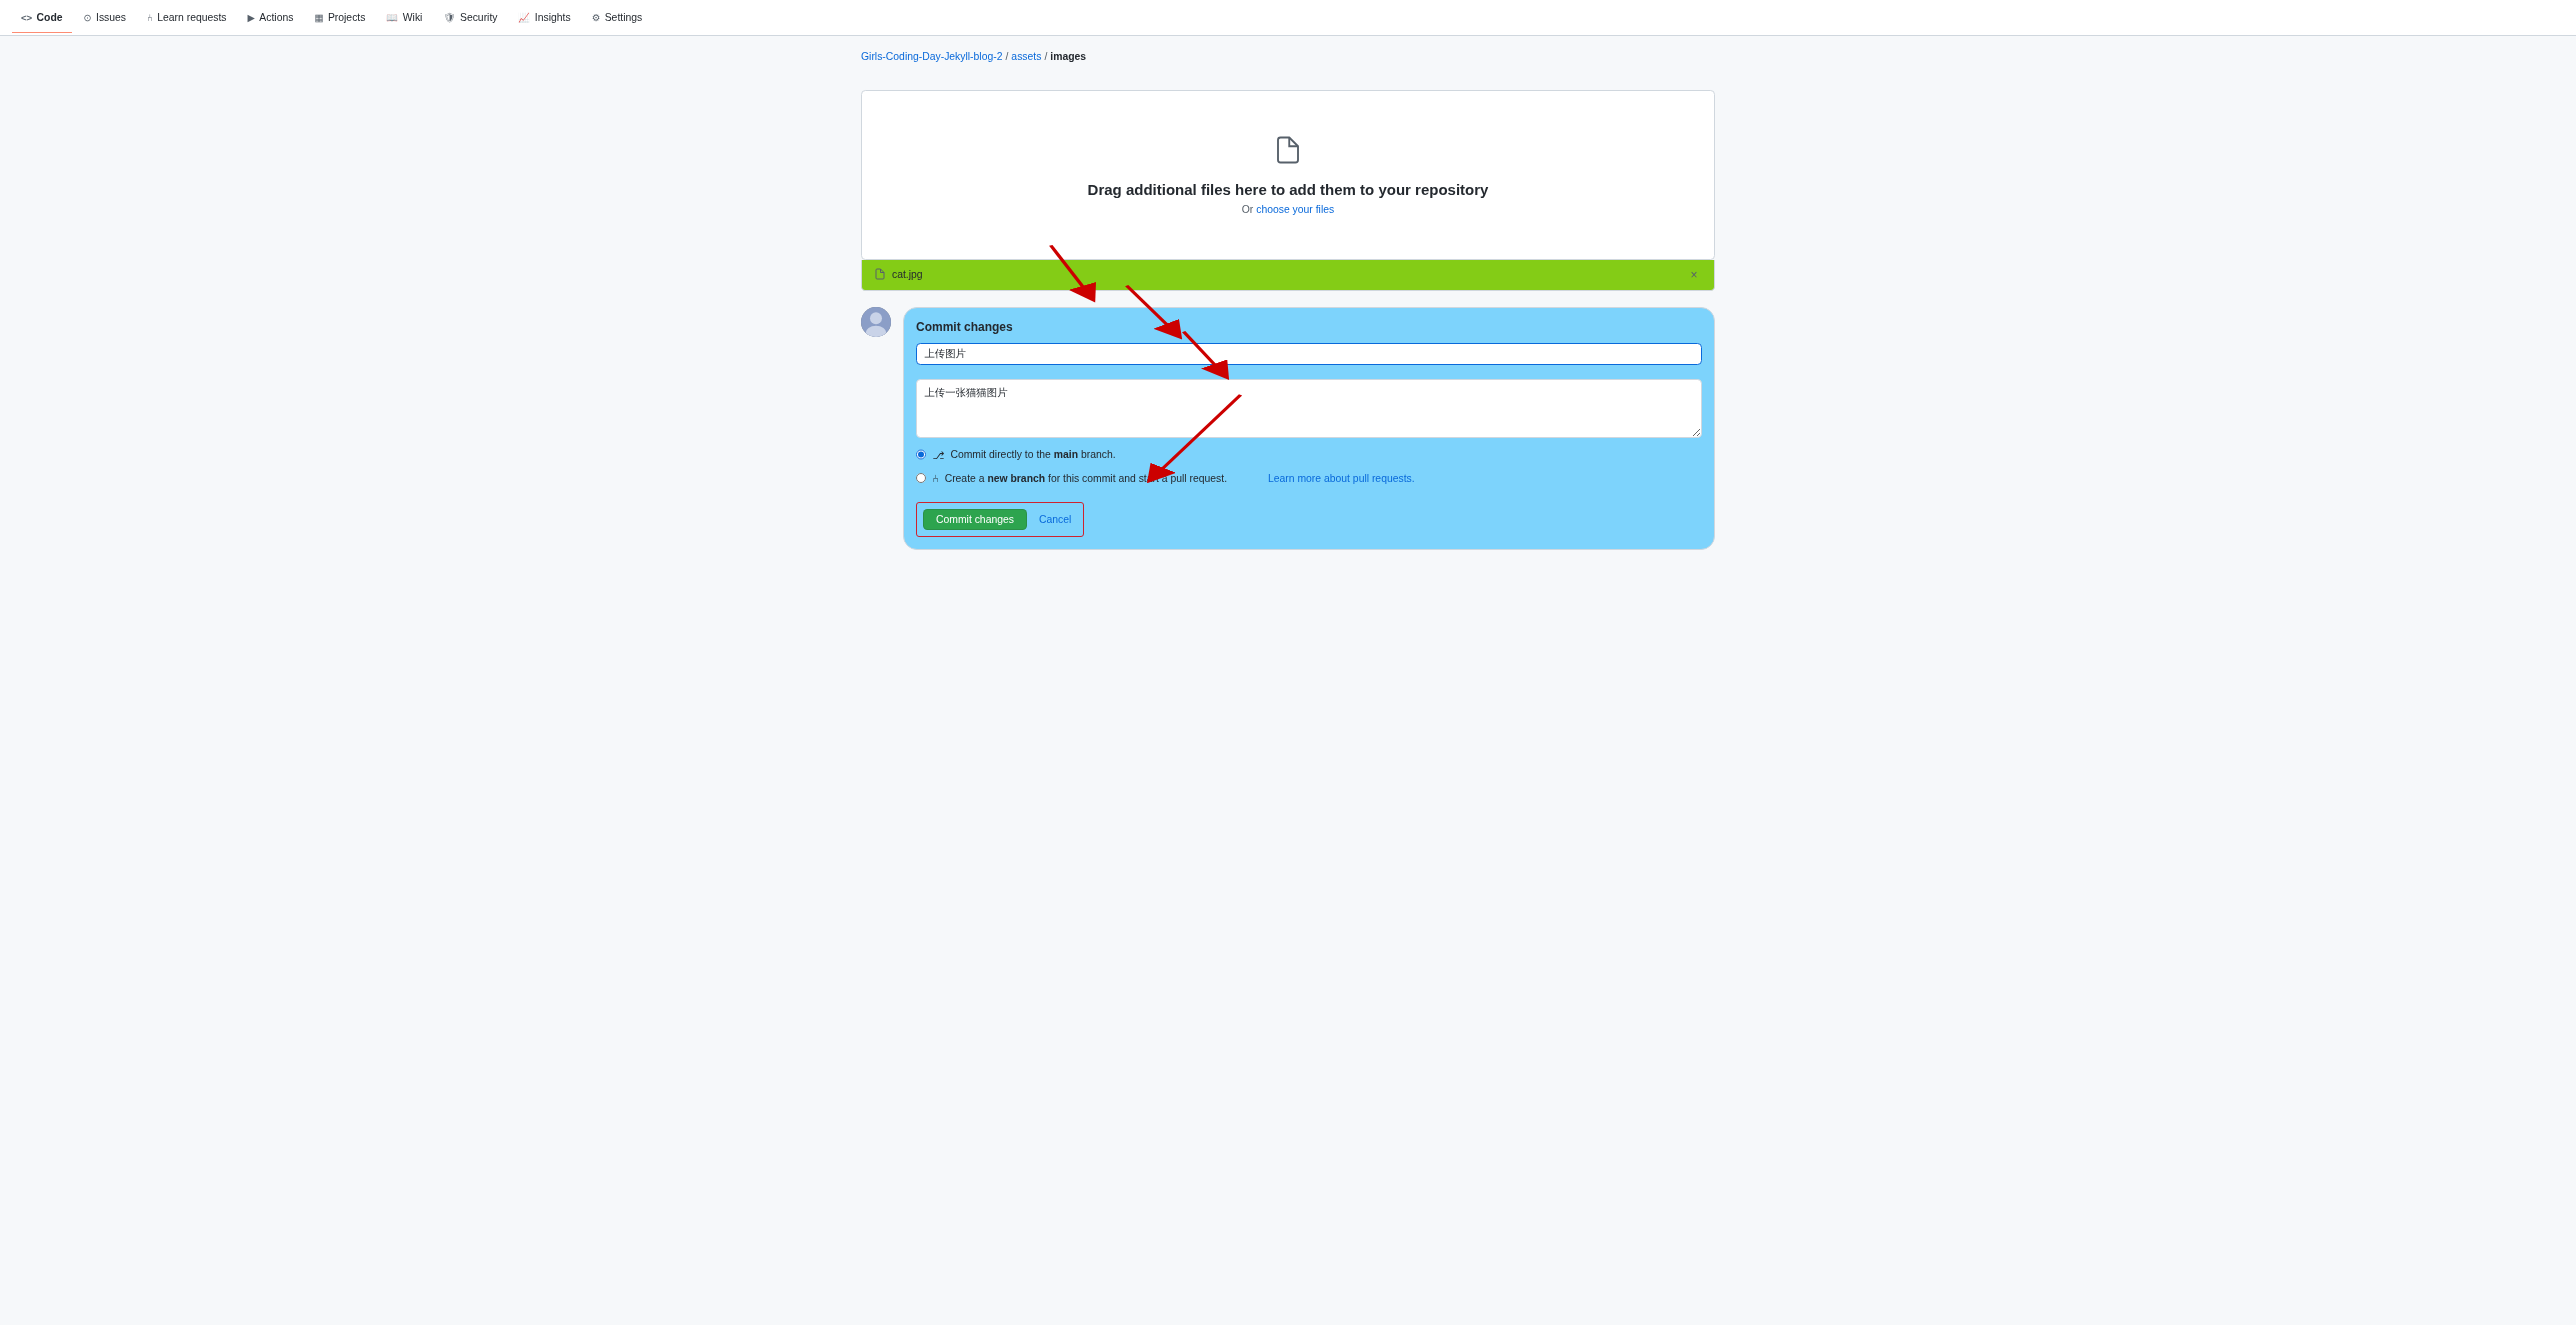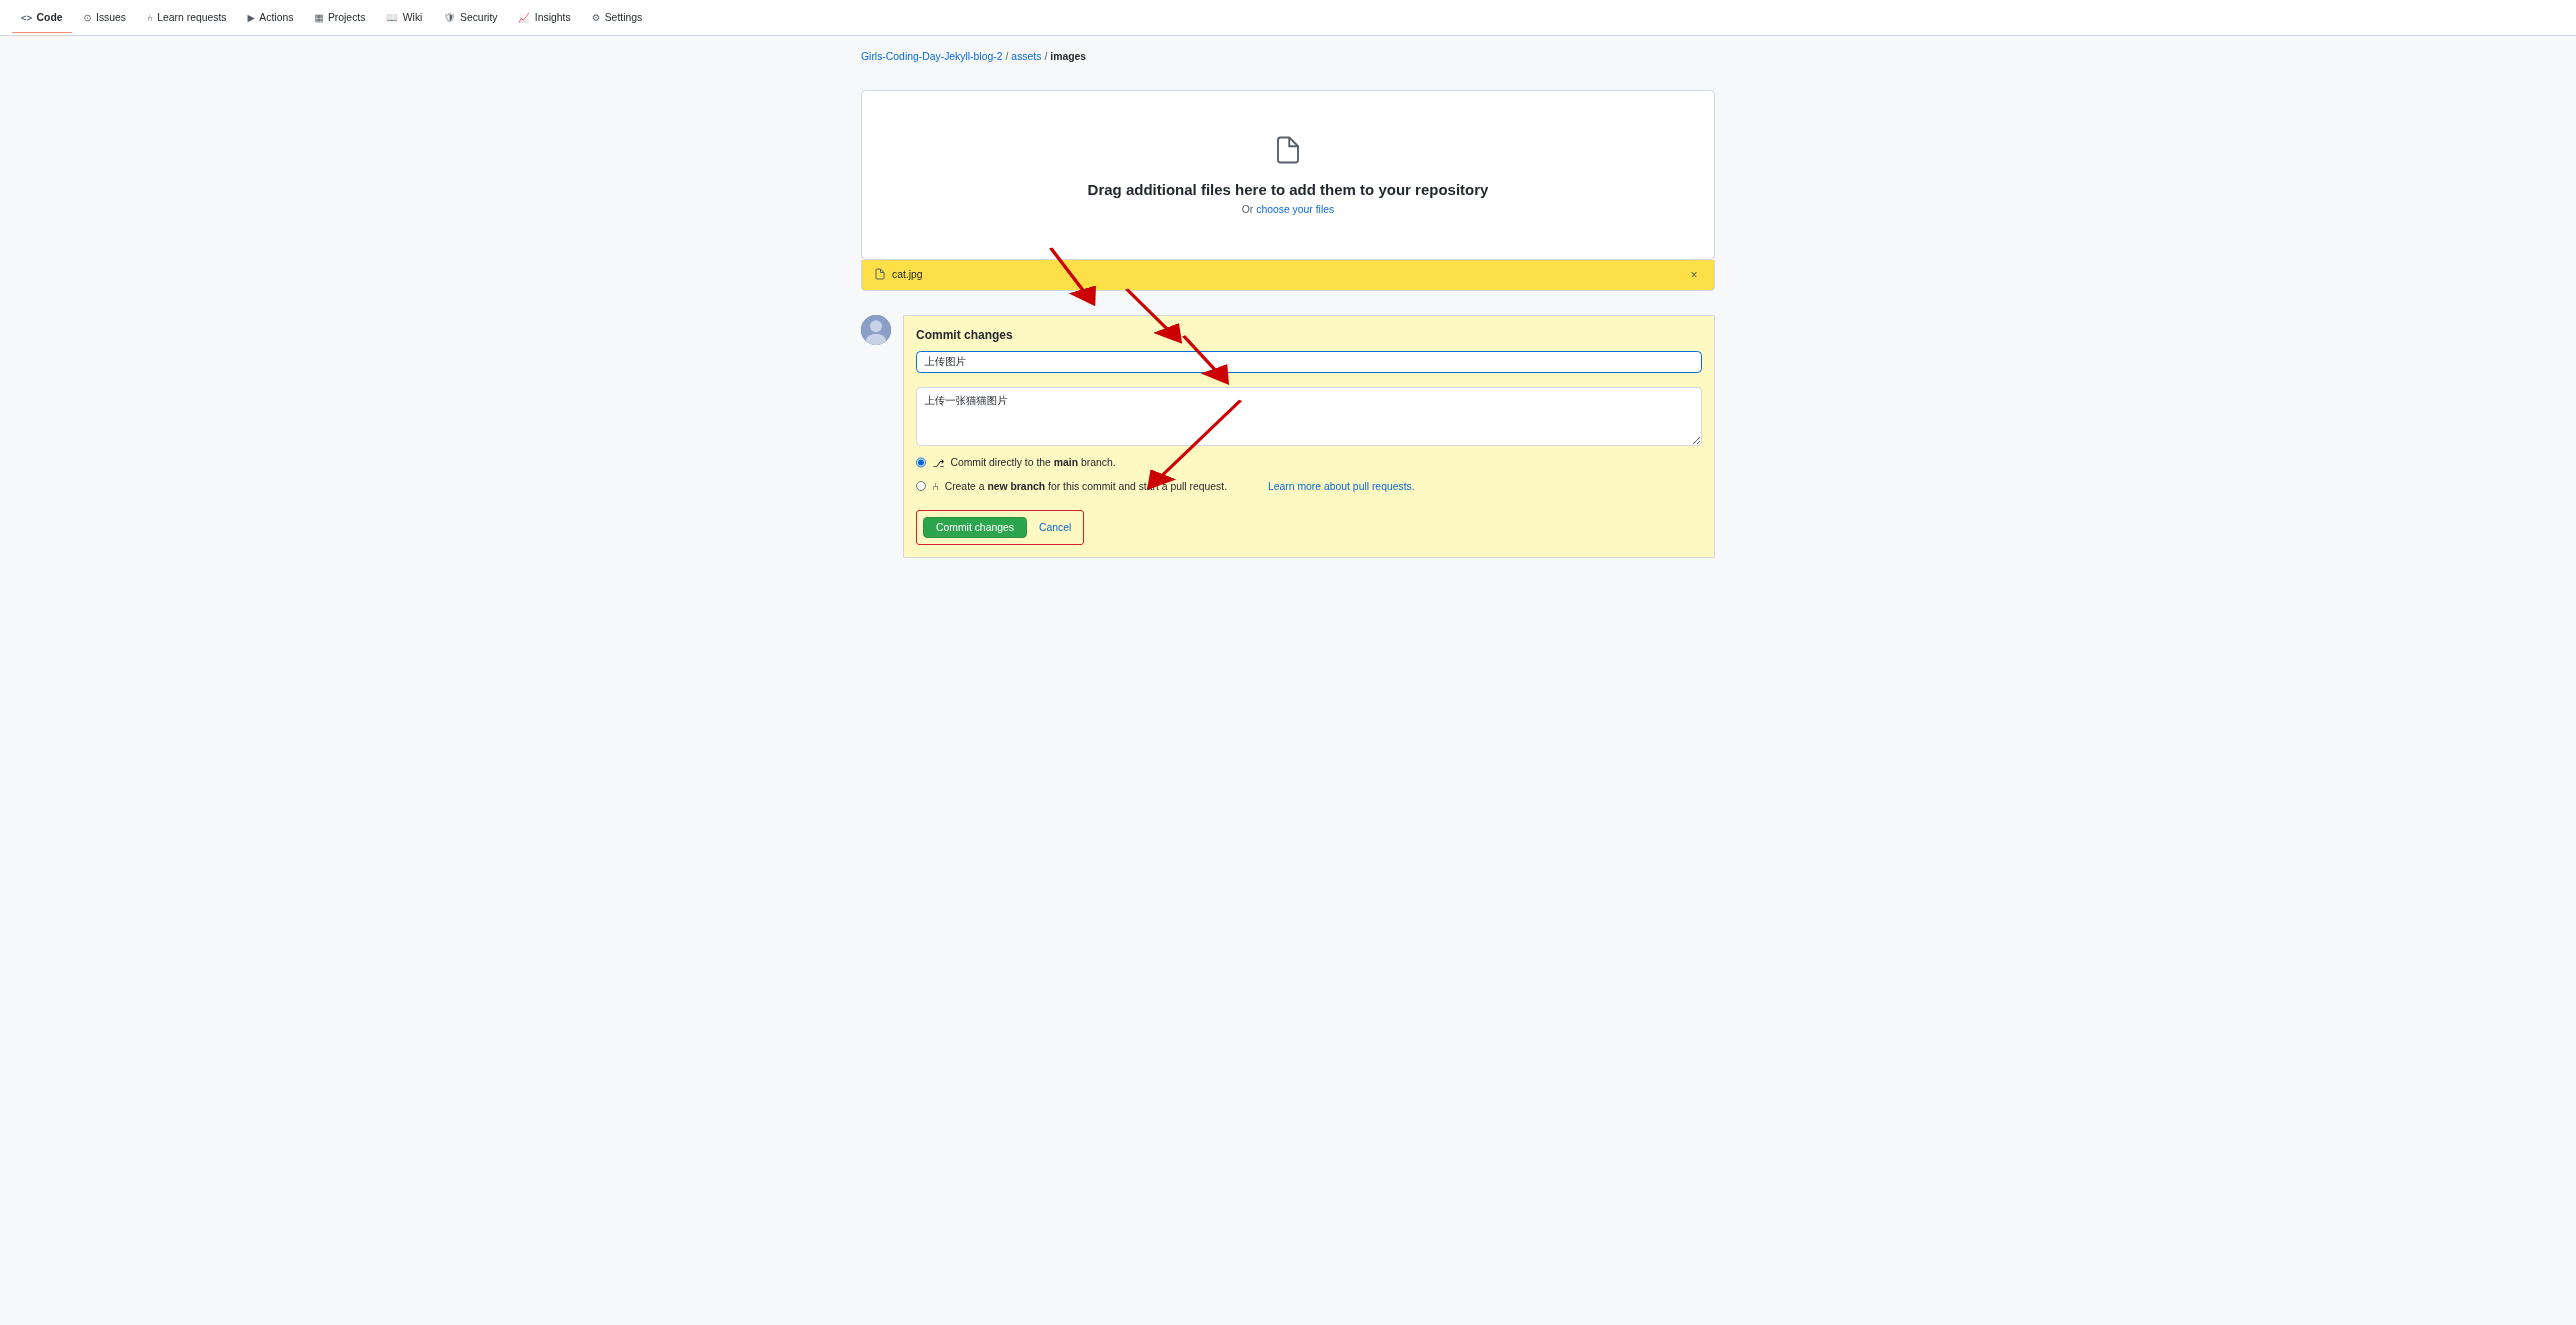--- a/index.html
+++ b/index.html
@@ -90,29 +90,29 @@
       font-size: 10.4px;
       color: #57606a;
     }
     .drop-zone-sub a {
       color: #0969da;
       text-decoration: none;
     }
 
     
     .file-row {
-      background: #fde047;
+      background: #84cc16;
       border: 0.7px solid #d0d7de;
       border-top: none;
       border-radius: 0 0 4.4px 4.4px;
       padding: 7.4px 12px;
       display: flex;
       align-items: center;
       justify-content: space-between;
-      margin-bottom: 24px;
+      margin-bottom: 16px;
     }
     .file-row-left {
       display: flex;
       align-items: center;
       gap: 6px;
       font-size: 10.4px;
       color: #24292f;
     }
     .file-row-left .file-icon {
       color: #57606a;
@@ -141,23 +141,23 @@
       flex-shrink: 0;
       overflow: hidden;
       display: flex;
       align-items: center;
       justify-content: center;
     }
     .avatar svg { width: 30px; height: 30px; }
 
     .commit-form {
       flex: 1;
-      background: #fef9c3;
+      background: #7dd3fc;
       border: 0.7px solid #d0d7de;
-      border-radius: 1px;
+      border-radius: 14px;
       padding: 12px;
     }
     .commit-form-title {
       font-size: 12px;
       font-weight: 600;
       margin-bottom: 9px;
       color: #24292f;
     }
     .commit-input {
       width: 100%;

